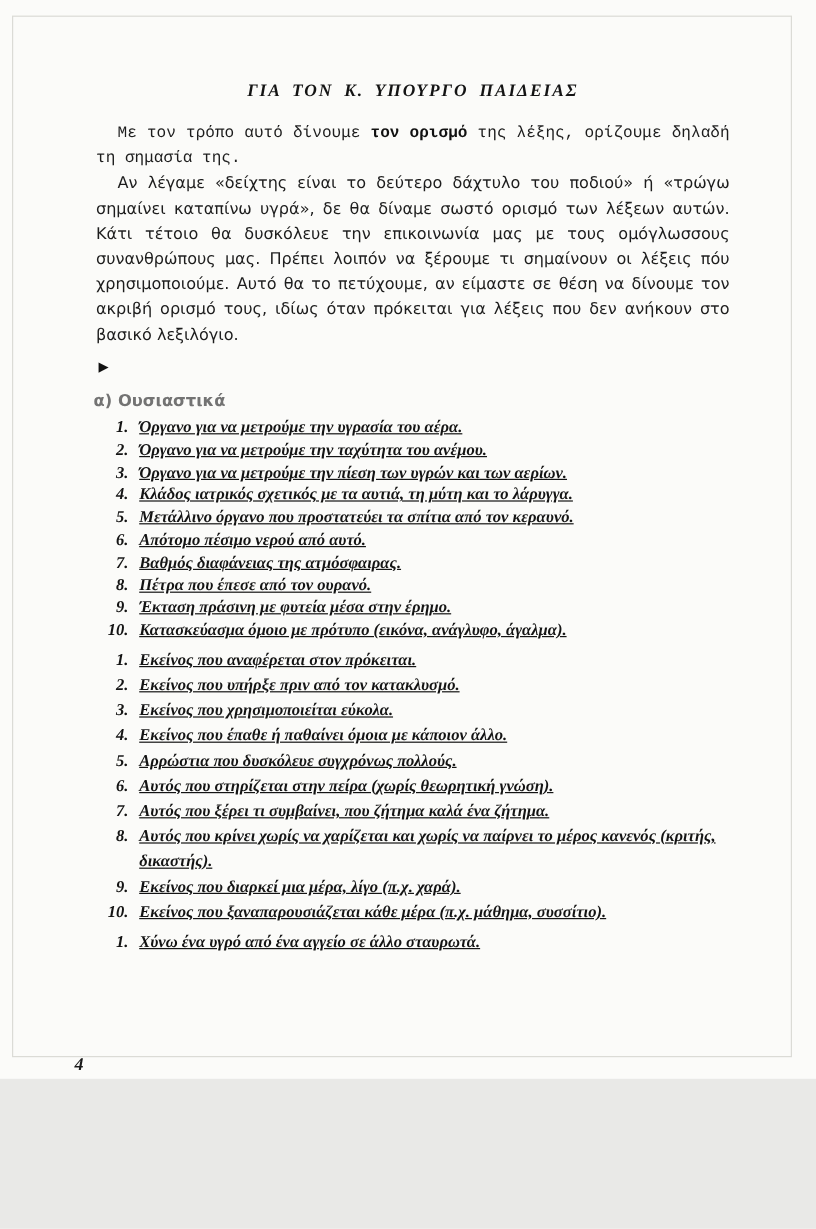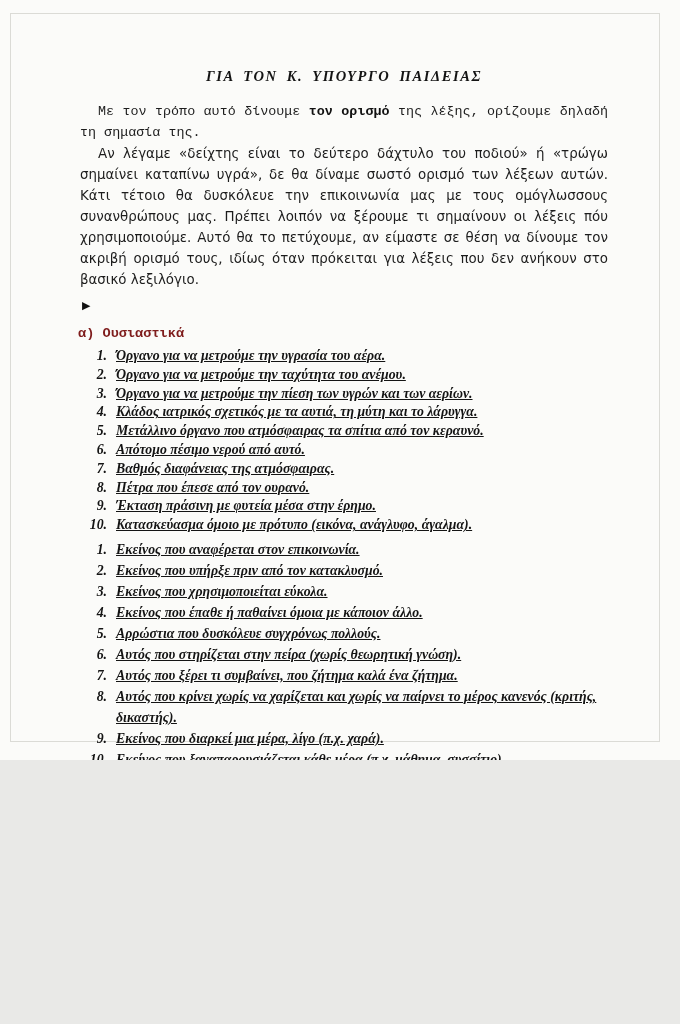--- a/index.html
+++ b/index.html
@@ -1,21 +1,21 @@
 <!DOCTYPE html>
 <html lang="el"><head>
 <meta charset="utf-8">
 <style>
   html, body { margin: 0; padding: 0; }
   body { background: #e9e9e7; }
 
   .page {
     position: relative;
     width: 680px;
-    height: 760px;
+    height: 899px;
     margin: 0 auto;
     background: #fbfbf9;
     color: #1b1b1b;
     font-family: "DejaVu Sans", sans-serif;
     overflow: hidden;
   }
 
   .frame {
     position: absolute;
     top: 13px; left: 10px; right: 20px; bottom: 18px;
@@ -70,22 +70,21 @@
     color: #111;
   }
   .exercise-text { white-space: pre-wrap; }
 
   .section-title {
     margin: 0;
     margin-left: -2px;
     font-weight: 700;
     font-size: 13.6px;
     line-height: 18px;
-    color: #7f1d1d;
-    font-family: Liberation Mono, monospace;
+    color: #737373;
   }
   .mt-a { margin-top: 9px; }
   .mt-b { margin-top: 18px; }
   .mt-c { margin-top: 21px; }
 
   ol.def-list {
     list-style: none;
     margin: 4px 0 0 0;
     padding: 0;
     font-family: "Liberation Serif", serif;
@@ -150,21 +149,21 @@
       <li class="def-item">
           <span class="num">3.</span>
           <span class="txt">Όργανο για να μετρούμε την πίεση των υγρών και των αερίων.</span>
         </li>
       <li class="def-item">
           <span class="num">4.</span>
           <span class="txt">Κλάδος ιατρικός σχετικός με τα αυτιά, τη μύτη και το λάρυγγα.</span>
         </li>
       <li class="def-item">
           <span class="num">5.</span>
-          <span class="txt">Μετάλλινο όργανο που ατμόσφαιρας τα σπίτια από τον κεραυνό.</span>
+          <span class="txt">Μετάλλινο όργανο που προστατεύει τα σπίτια από τον κεραυνό.</span>
         </li>
       <li class="def-item">
           <span class="num">6.</span>
           <span class="txt">Απότομο πέσιμο νερού από αυτό.</span>
         </li>
       <li class="def-item">
           <span class="num">7.</span>
           <span class="txt">Βαθμός διαφάνειας της ατμόσφαιρας.</span>
         </li>
       <li class="def-item">
@@ -177,21 +176,21 @@
         </li>
       <li class="def-item">
           <span class="num">10.</span>
           <span class="txt">Κατασκεύασμα όμοιο με πρότυπο (εικόνα, ανάγλυφο, άγαλμα).</span>
         </li>
     </ol>
 
     <ol class="def-list list-b">
       <li class="def-item">
           <span class="num">1.</span>
-          <span class="txt">Εκείνος που αναφέρεται στον επικοινωνία.</span>
+          <span class="txt">Εκείνος που αναφέρεται στον πρόκειται.</span>
         </li>
       <li class="def-item">
           <span class="num">2.</span>
           <span class="txt">Εκείνος που υπήρξε πριν από τον κατακλυσμό.</span>
         </li>
       <li class="def-item">
           <span class="num">3.</span>
           <span class="txt">Εκείνος που χρησιμοποιείται εύκολα.</span>
         </li>
       <li class="def-item">

